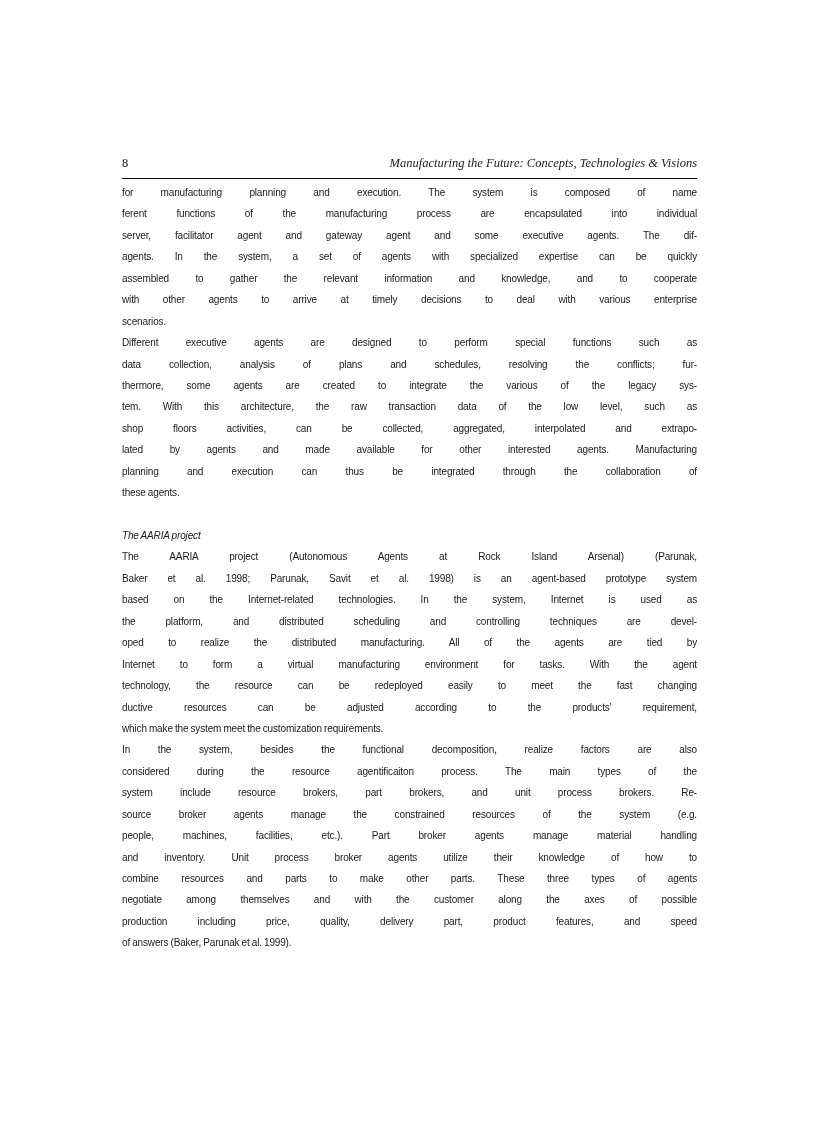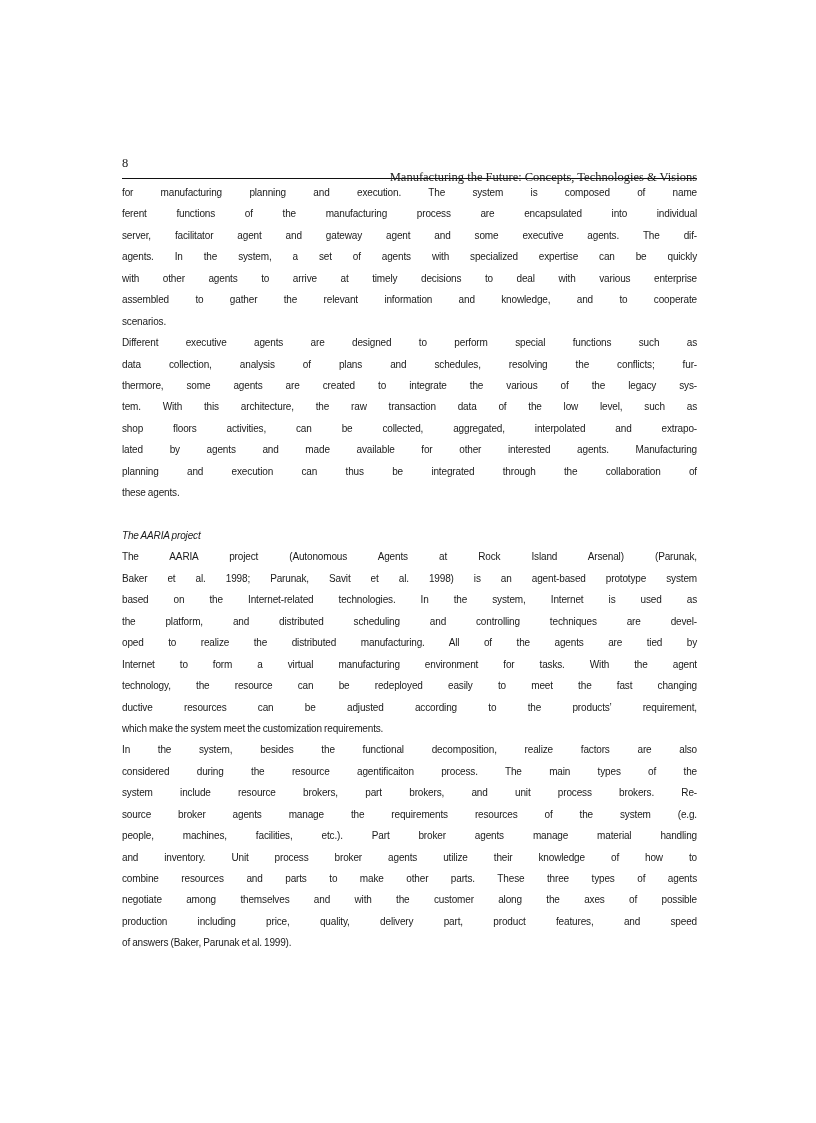--- a/index.html
+++ b/index.html
@@ -29,22 +29,23 @@
       color: #222;
     }
     .page-number {
       position: absolute;
       left: 0;
       top: 2px;
     }
     .running-title {
       position: absolute;
       right: 0;
-      top: 16px;
+      top: 2px;
       white-space: nowrap;
+      font-style: italic;
     }
     .head-rule {
       height: 0;
       border-top: 1.5px solid #111;
       margin-top: 2px;
       margin-bottom: 3px;
     }
     .body-text {
       font-family: Liberation Sans, sans-serif;
       font-size: 10px;
@@ -82,22 +83,22 @@
   </div>
   <div class="head-rule"></div>
 
   <div class="body-text">
 
     <div>
       <span class="line">for manufacturing planning and execution. The system is composed of name</span>
       <span class="line">ferent functions of the manufacturing process are encapsulated into individual</span>
       <span class="line">server, facilitator agent and gateway agent and some executive agents. The dif-</span>
       <span class="line">agents. In the system, a set of agents with specialized expertise can be quickly</span>
+      <span class="line">assembled to gather the relevant information and knowledge, and to cooperate</span>
       <span class="line">with other agents to arrive at timely decisions to deal with various enterprise</span>
-      <span class="line">assembled to gather the relevant information and knowledge, and to cooperate</span>
       <span class="line last">scenarios.</span>
     </div>
 
     <div>
       <span class="line">Different executive agents are designed to perform special functions such as</span>
       <span class="line">data collection, analysis of plans and schedules, resolving the conflicts; fur-</span>
       <span class="line">thermore, some agents are created to integrate the various of the legacy sys-</span>
       <span class="line">tem. With this architecture, the raw transaction data of the low level, such as</span>
       <span class="line">shop floors activities, can be collected, aggregated, interpolated and extrapo-</span>
       <span class="line">lated by agents and made available for other interested agents. Manufacturing</span>
@@ -119,21 +120,21 @@
         <span class="line">Internet to form a virtual manufacturing environment for tasks. With the agent</span>
         <span class="line">technology, the resource can be redeployed easily to meet the fast changing</span>
         <span class="line">ductive resources can be adjusted according to the products’ requirement,</span>
         <span class="line last">which make the system meet the customization requirements.</span>
       </div>
 
       <div>
         <span class="line">In the system, besides the functional decomposition, realize factors are also</span>
         <span class="line">considered during the resource agentificaiton process. The main types of the</span>
         <span class="line">system include resource brokers, part brokers, and unit process brokers. Re-</span>
-        <span class="line">source broker agents manage the requirements resources of the system (e.g.</span>
+        <span class="line">source broker agents manage the constrained resources of the system (e.g.</span>
         <span class="line">people, machines, facilities, etc.). Part broker agents manage material handling</span>
         <span class="line">and inventory. Unit process broker agents utilize their knowledge of how to</span>
         <span class="line">combine resources and parts to make other parts. These three types of agents</span>
         <span class="line">negotiate among themselves and with the customer along the axes of possible</span>
         <span class="line">production including price, quality, delivery part, product features, and speed</span>
         <span class="line last">of answers (Baker, Parunak et al. 1999).</span>
       </div>
     </div>
 
   </div>

